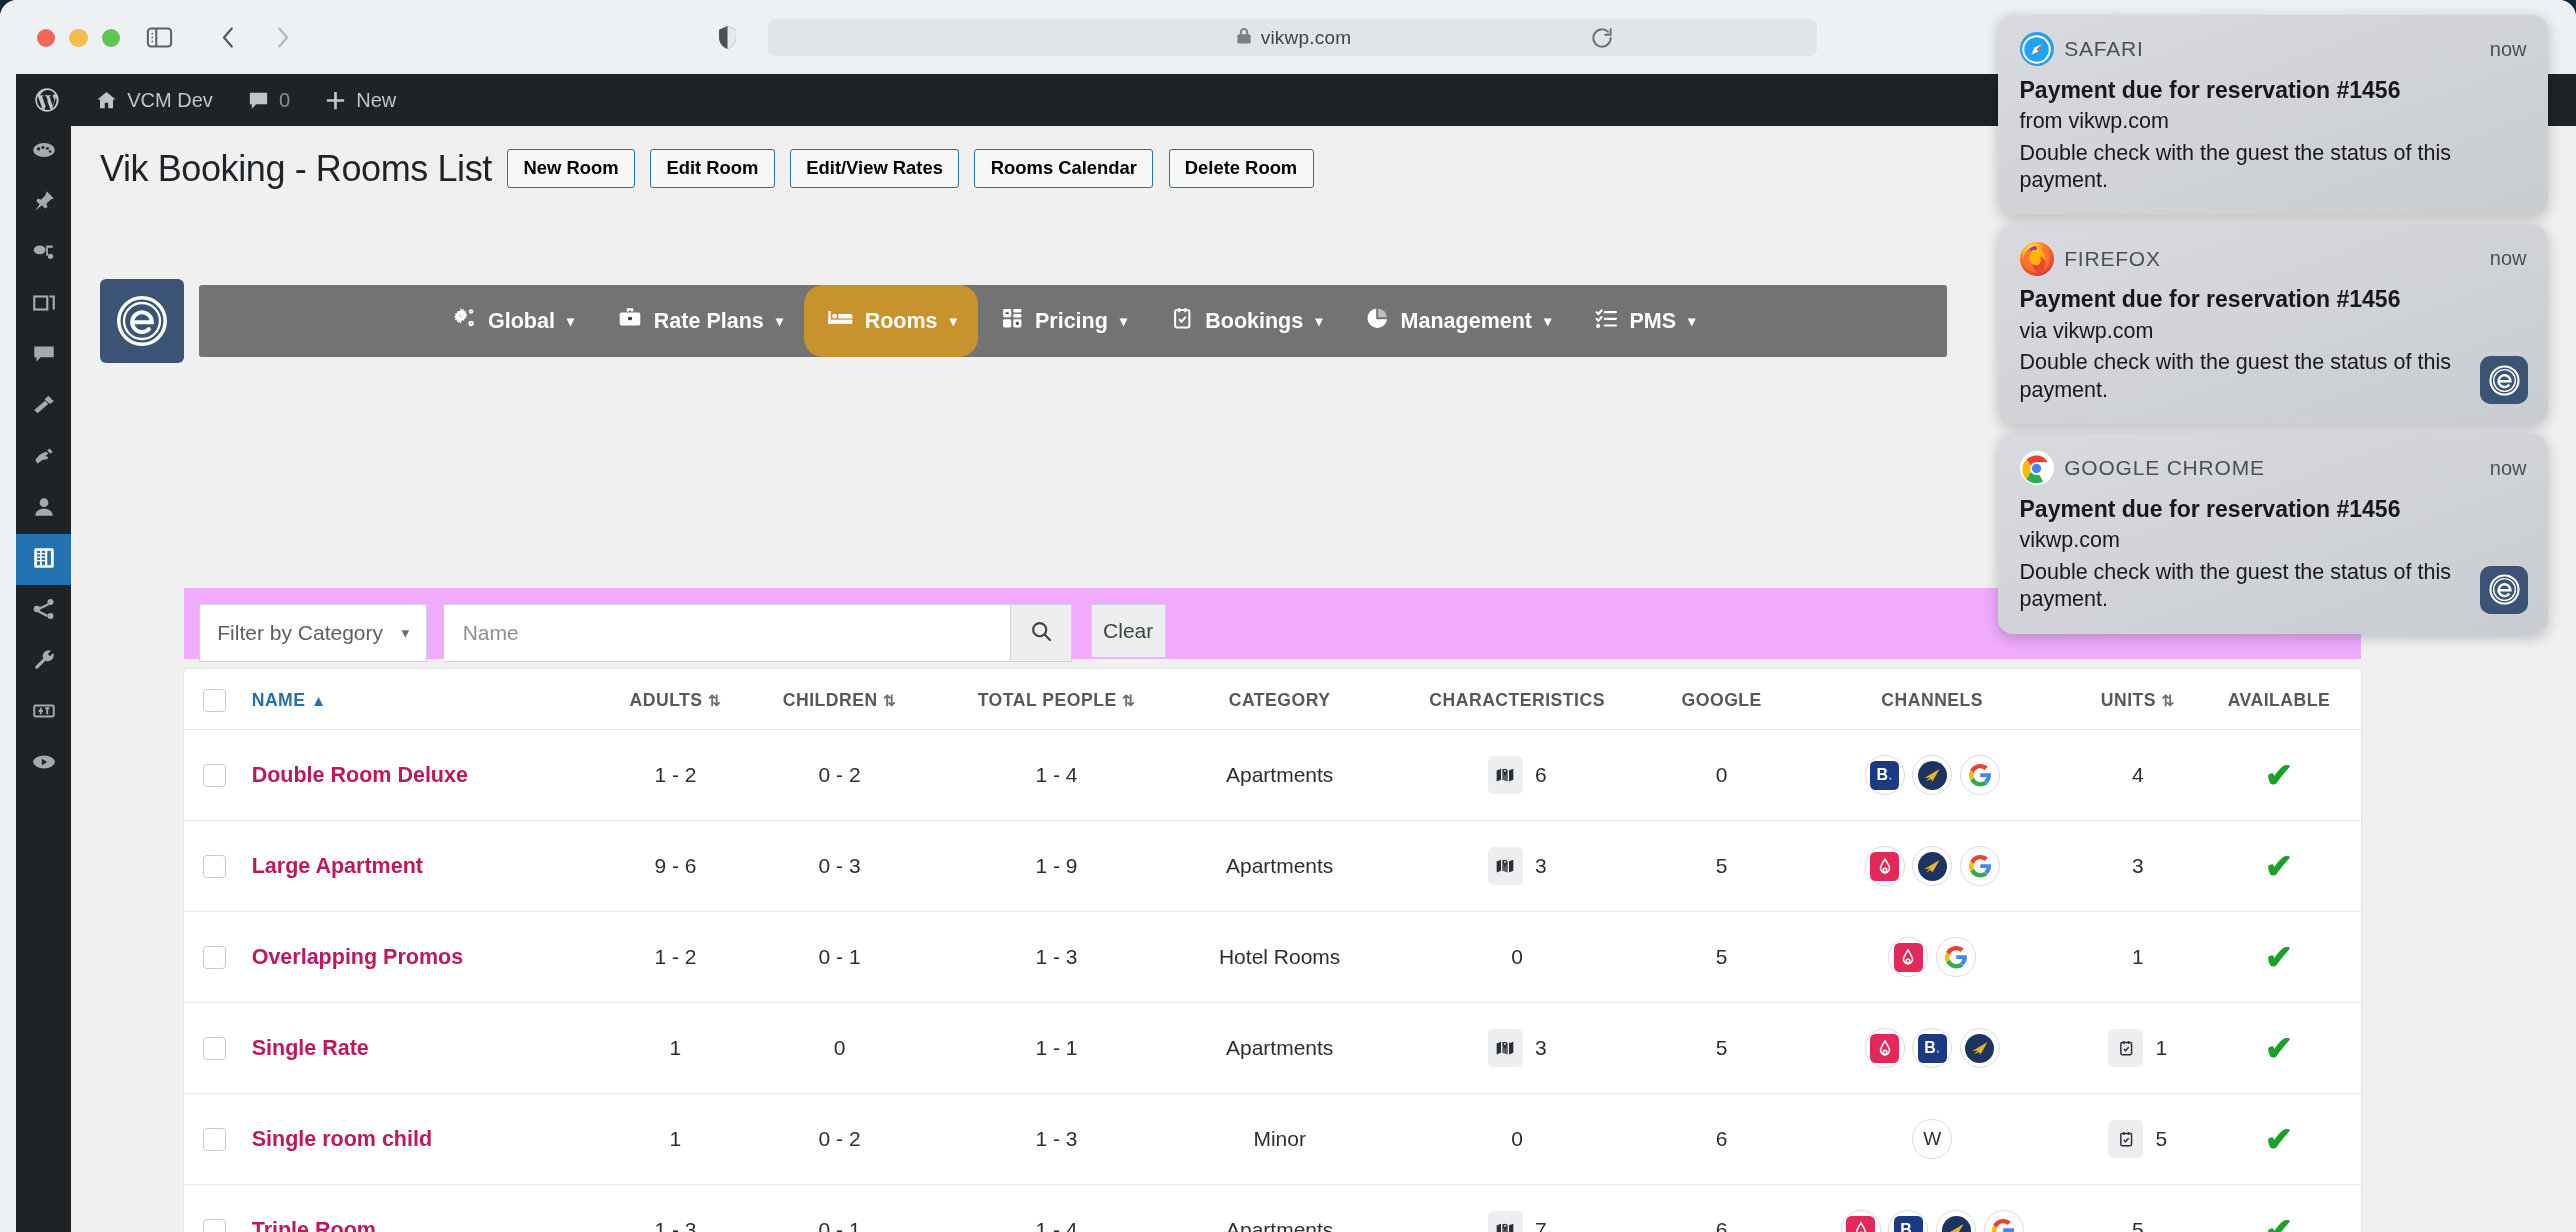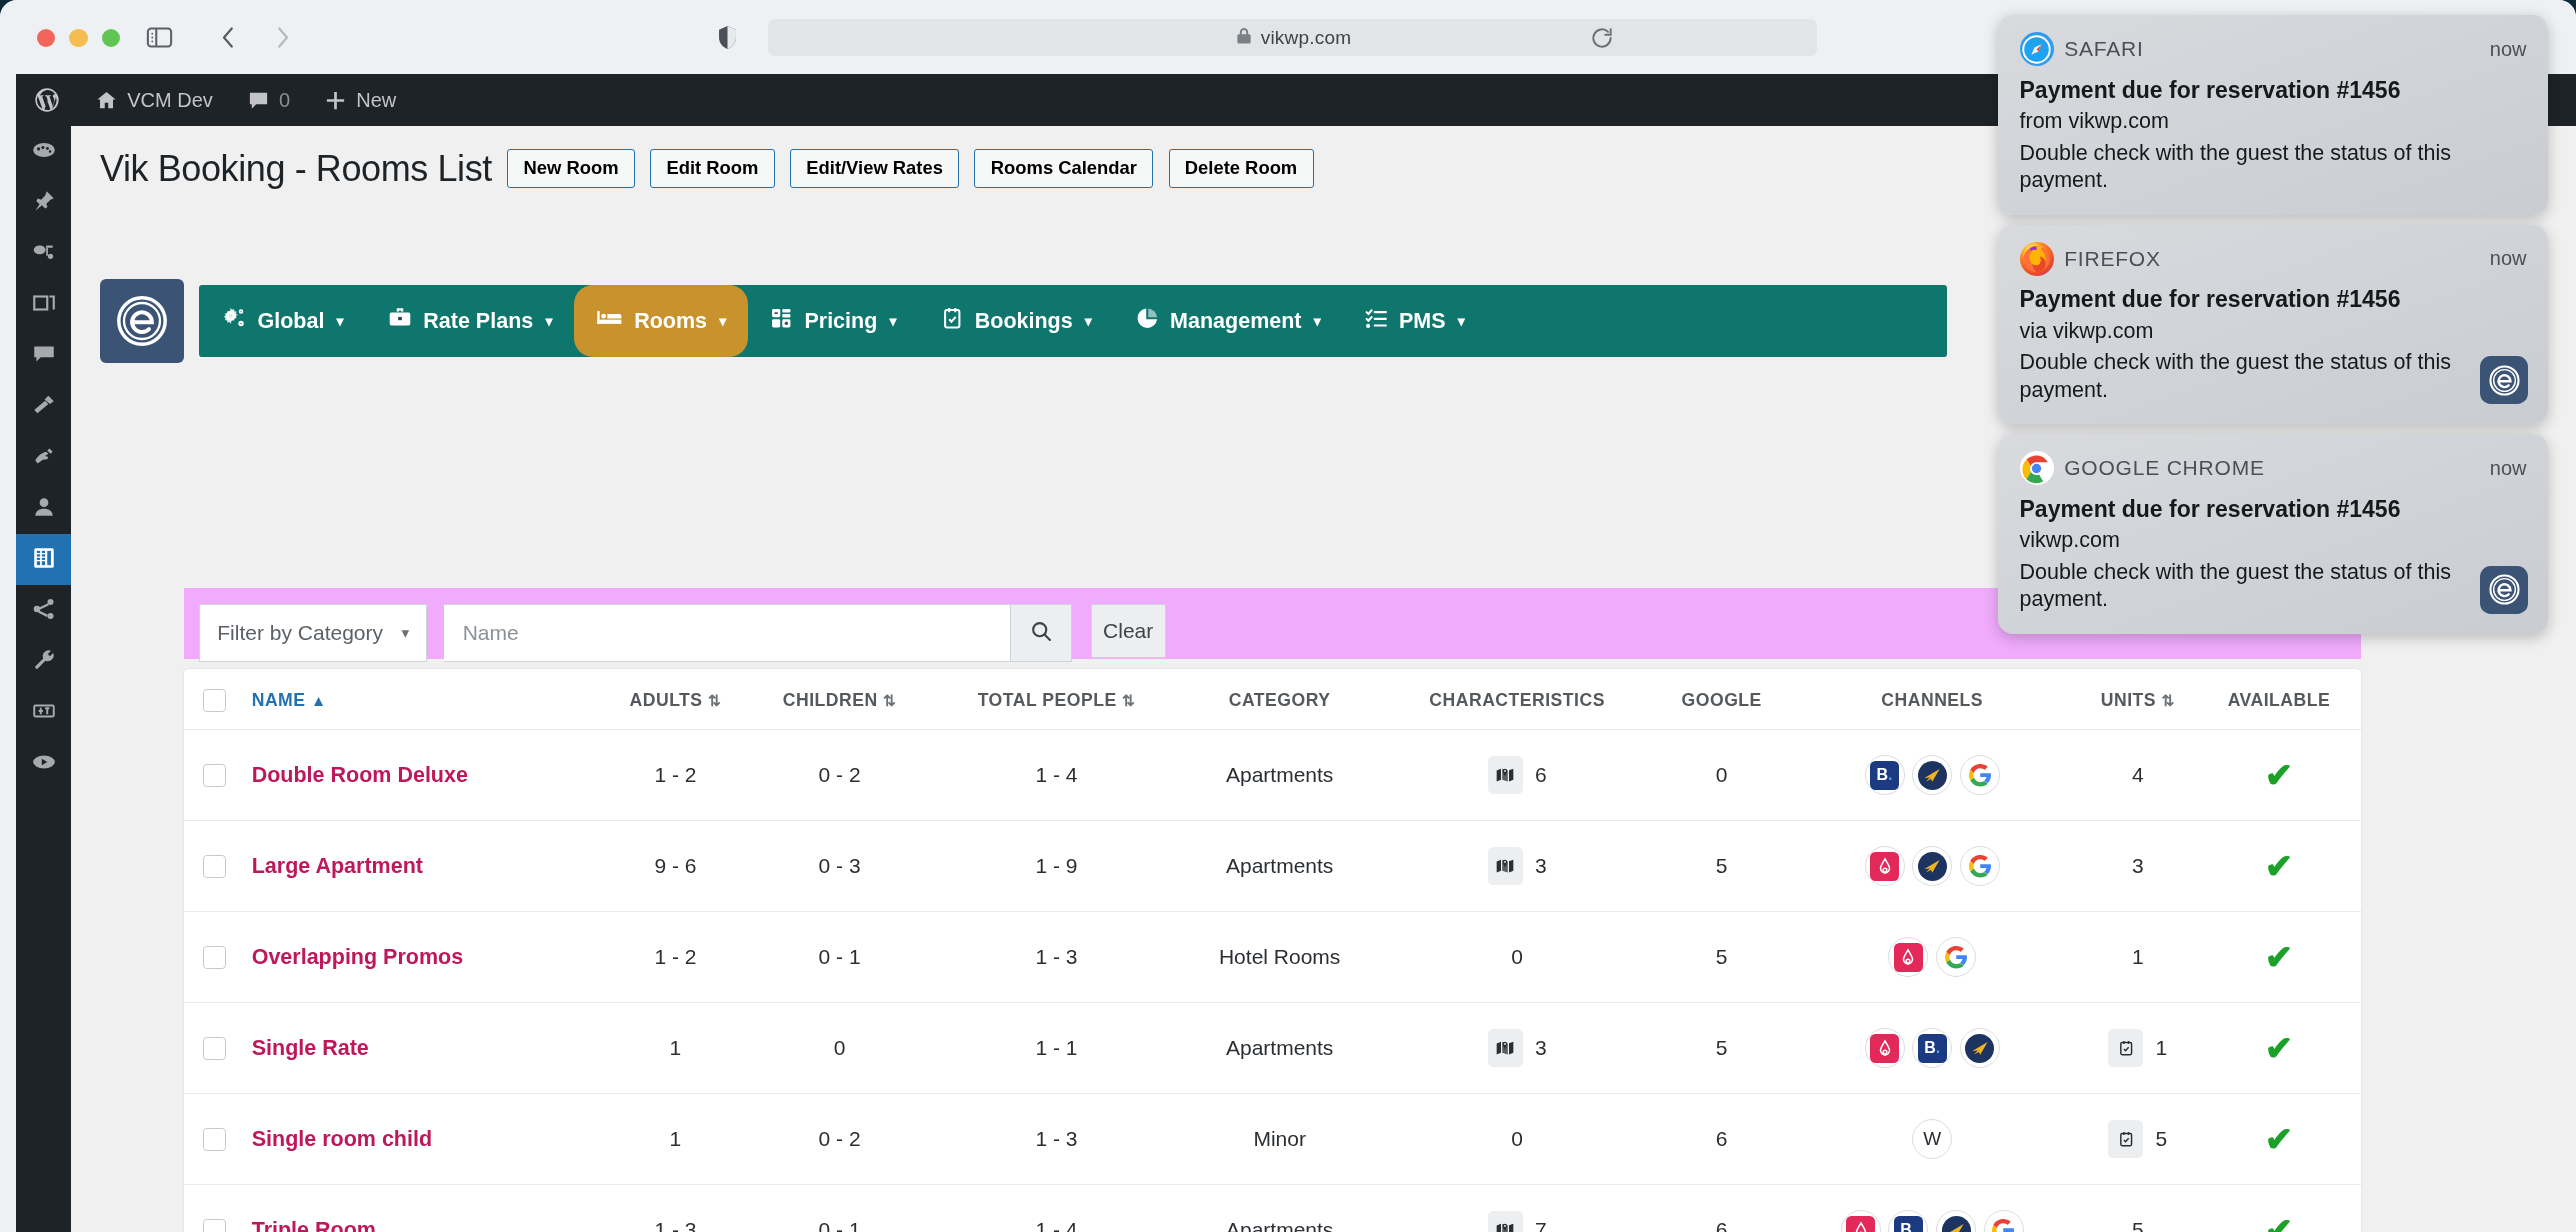--- a/index.html
+++ b/index.html
@@ -93,22 +93,22 @@
   }
 
   
   #vik-nav-wrap { position: absolute; left: 29px; top: 153px; display: flex; align-items: stretch; }
   #vik-logo {
     width: 84px; height: 84px; border-radius: 6.1px; background: #3b5375;
     display: flex; align-items: center; justify-content: center; color: #fff;
     margin-right: 15.3px;
   }
   #vik-nav {
-    background: #0f766e; border-radius: 3.1px; height: 72px; align-self: center;
-    display: flex; align-items: stretch; width: 1748px;
+    background: #737373; border-radius: 3.1px; height: 72px; align-self: center;
+    display: flex; align-items: stretch; width: 1748px; justify-content: center;
   }
   .vik-nav-item {
     display: flex; align-items: center; gap: 10.7px; padding: 0 21.5px; color: #fff;
     font-size: 21.5px; font-weight: 700; cursor: pointer;
   }
   .vik-nav-item.active { background: #c8922c; border-radius: 19px; }
   .vik-nav-item .caret { font-size: 14px; margin-left: 1.5px; }
 
   
   #filter-bar {

